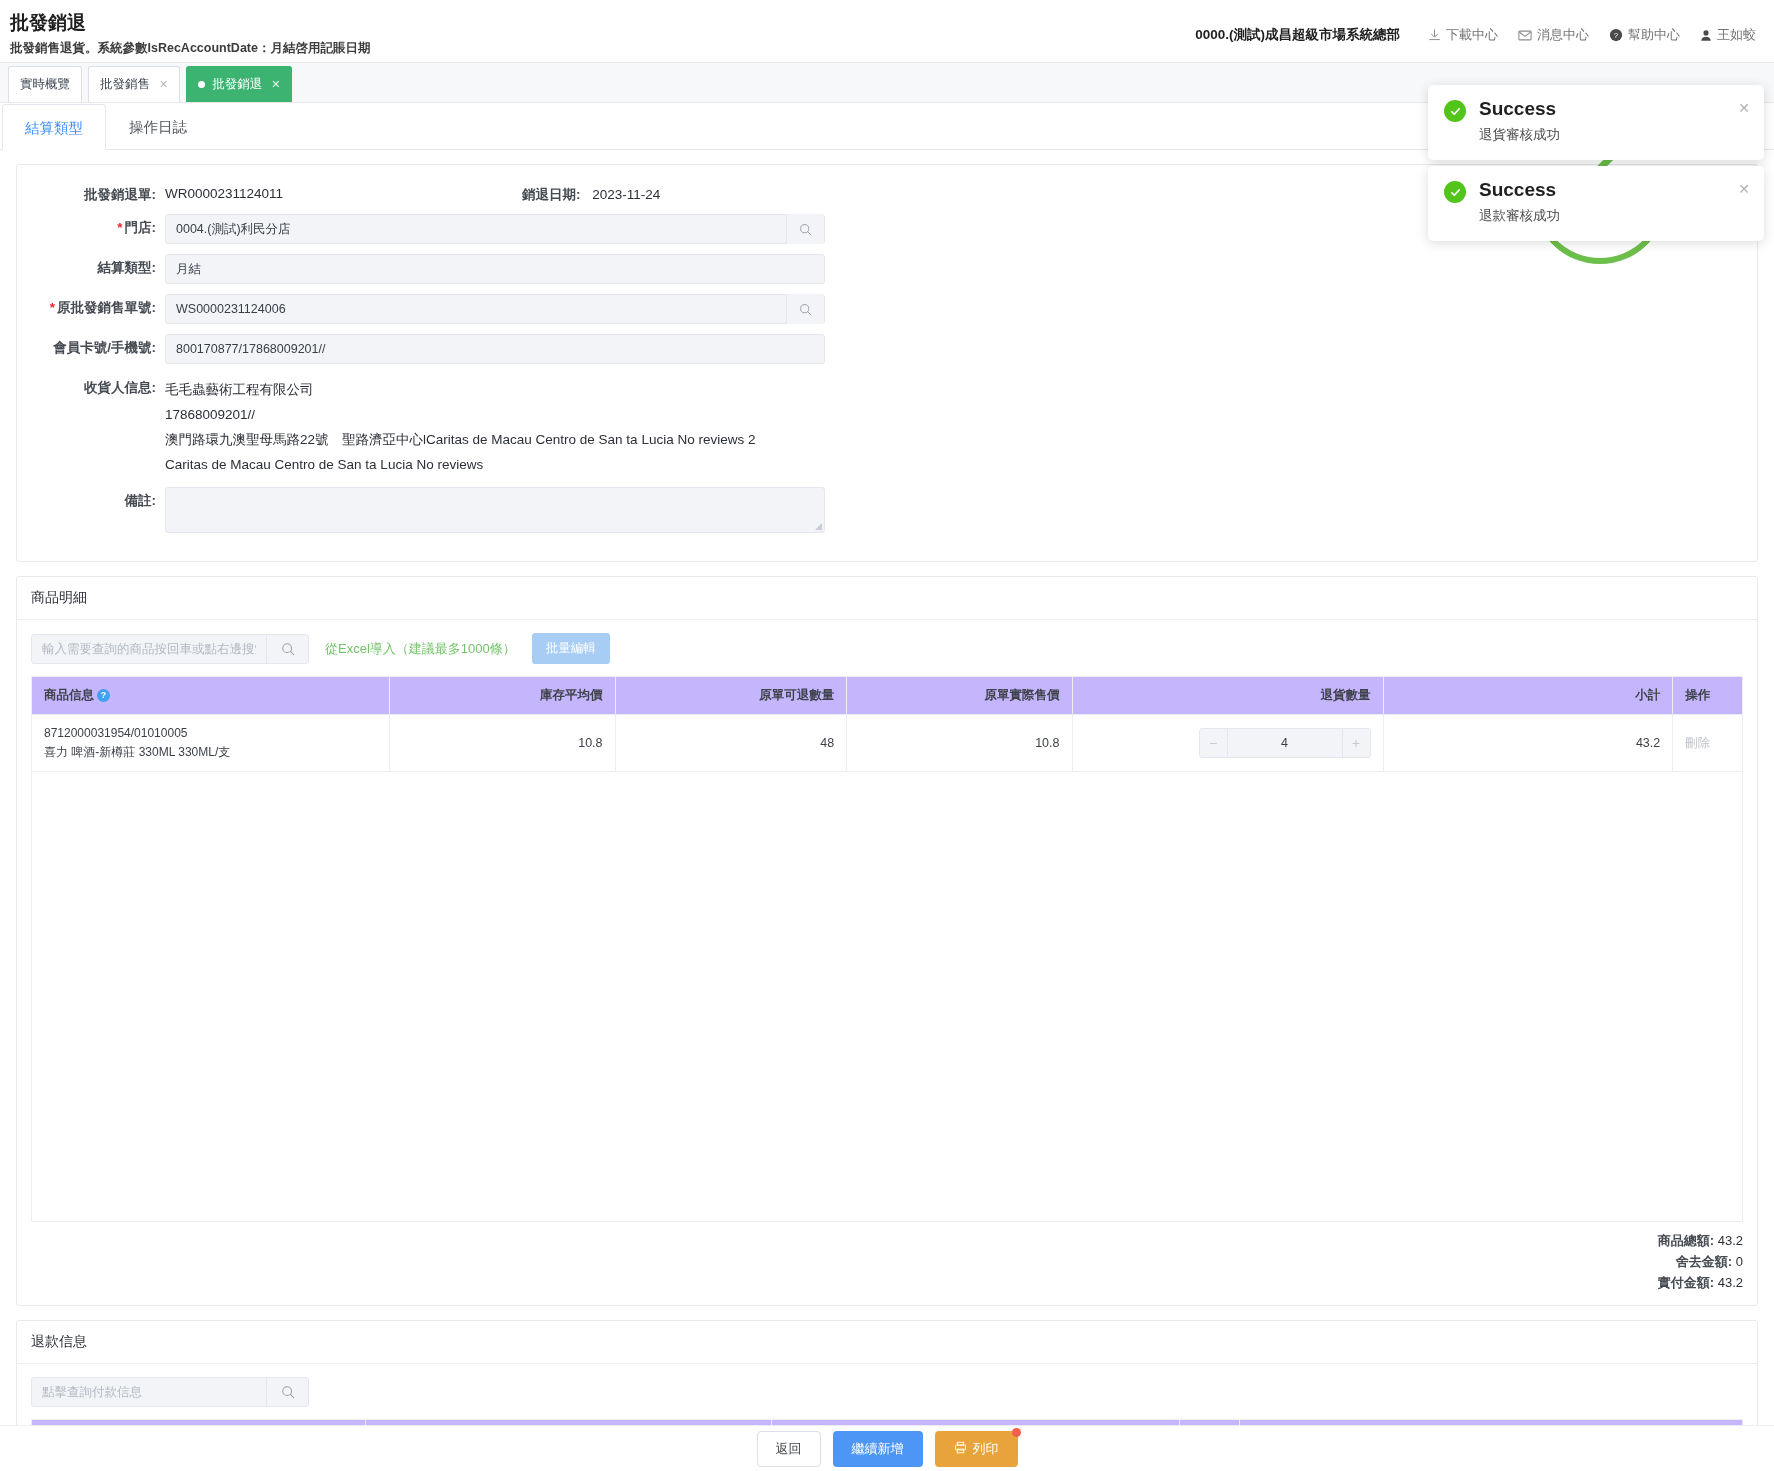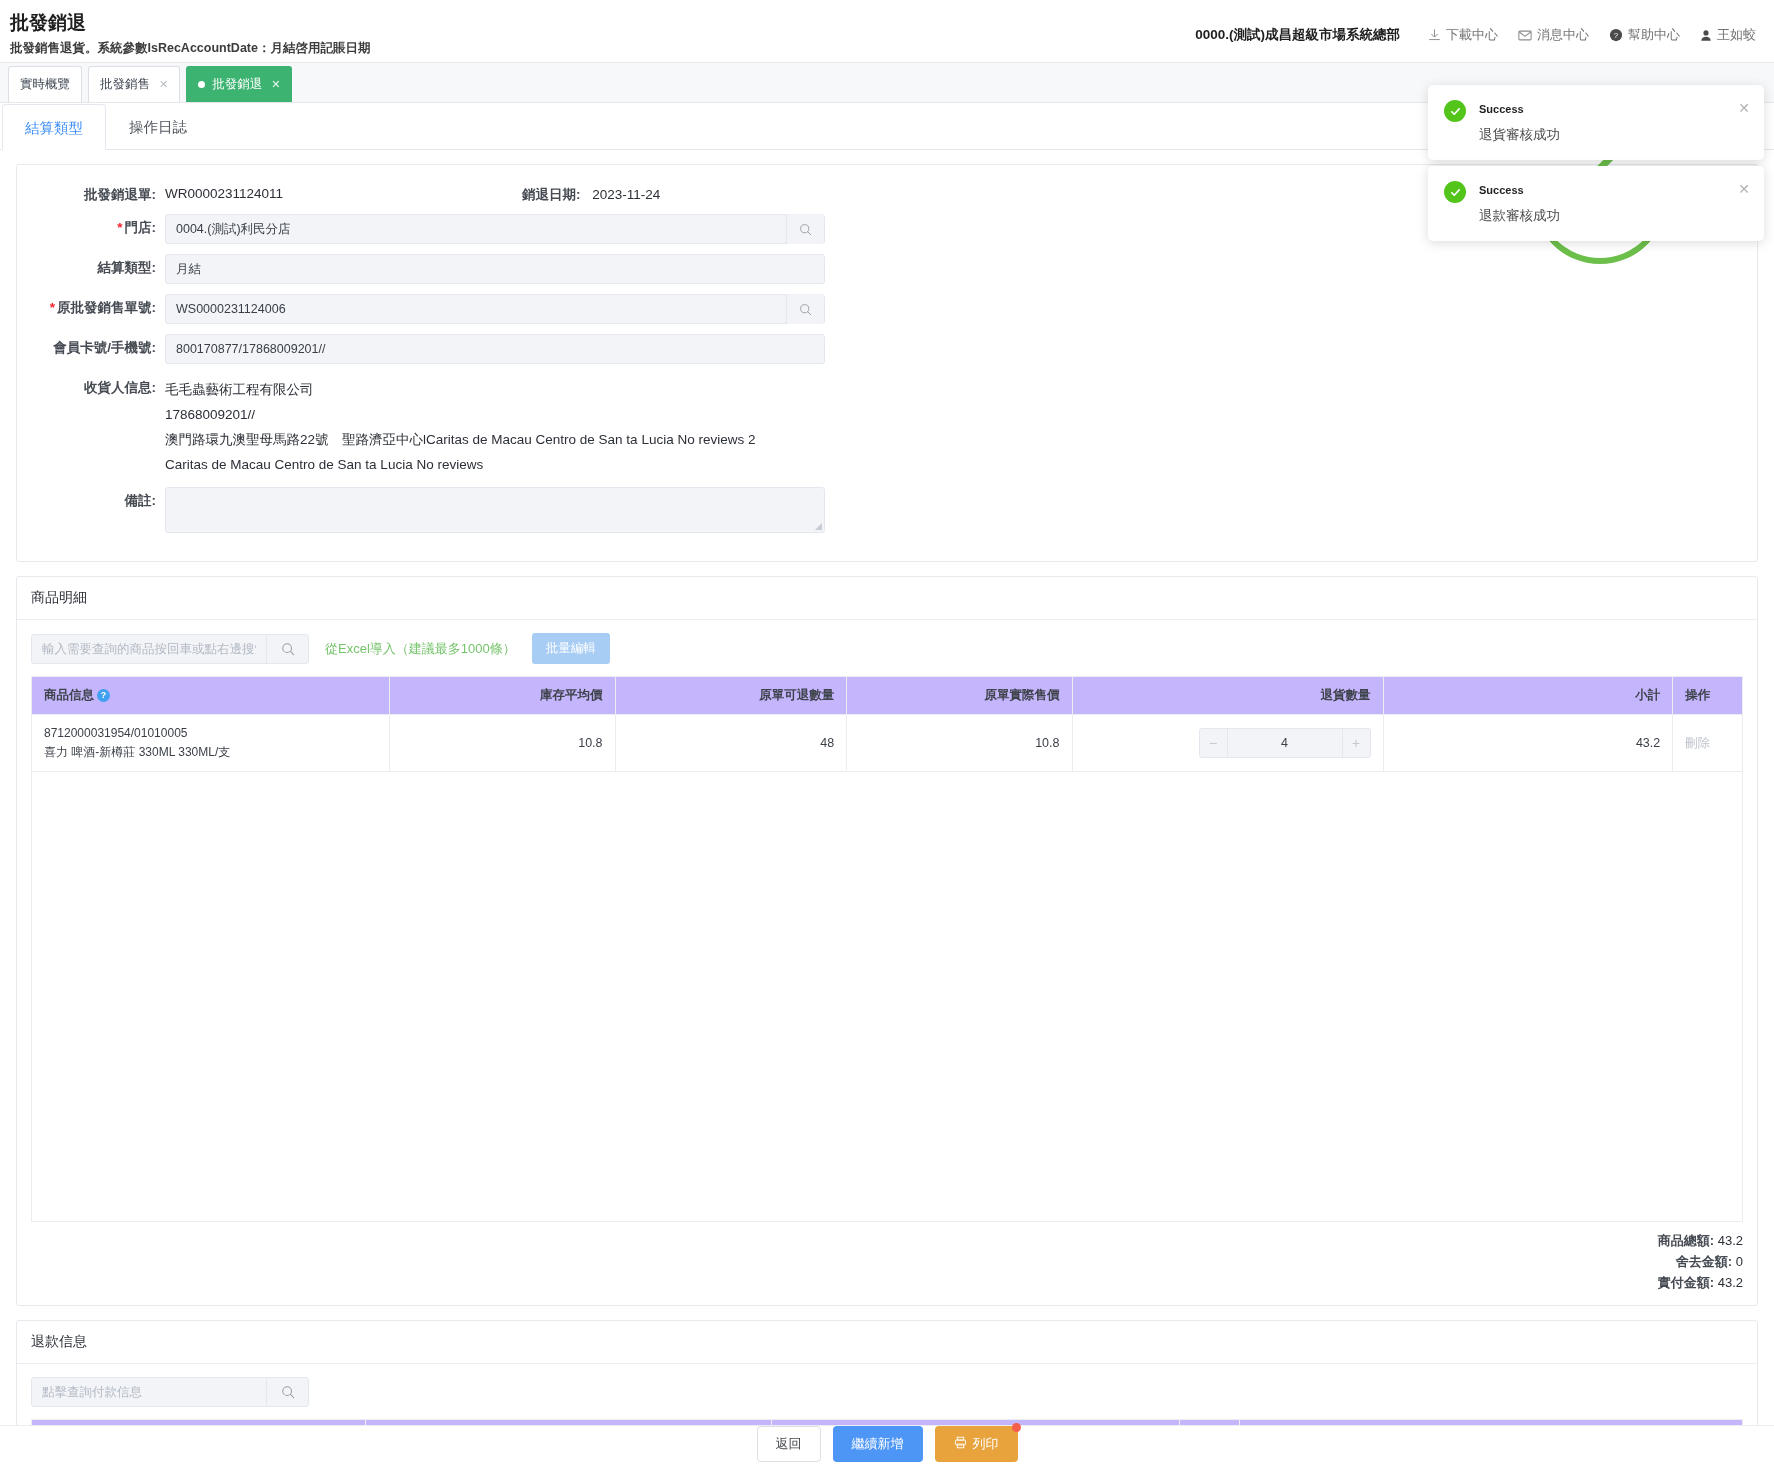--- a/index.html
+++ b/index.html
@@ -198,21 +198,21 @@
   .totals {
     text-align: right; padding: 8px 14px 12px 0;
     font-size: 13px; color: #2b2f36; line-height: 21px;
   }
   .totals .tlabel { font-weight: bold; color: #464b53; }
 
   
   .footer-bar {
     position: absolute; left: 0; right: 0; bottom: 0; height: 46px;
     background: #fff; border-top: 1px solid #ebedf1;
-    display: flex; align-items: flex-start; justify-content: center; gap: 12px;
+    display: flex; align-items: center; justify-content: center; gap: 12px;
   }
   .btn {
     font-size: 13px; padding: 8px 18px; border-radius: 4px;
     border: 1px solid transparent; cursor: pointer;
     font-family: "Liberation Sans", sans-serif;
   }
   .btn-default { background: #fff; border-color: #dcdfe6; color: #46494f; }
   .btn-primary { background: #4d96f5; color: #fff; }
   .btn-warn { background: #e8a33d; color: #fff; position: relative; display: flex; align-items: center; gap: 6px; }
   .btn-warn .badge {
@@ -240,21 +240,21 @@
     box-shadow: 0 2px 12px rgba(0,0,0,0.14);
     padding: 14px 16px 16px 16px;
     display: flex; gap: 13px; pointer-events: auto;
   }
   .toast.t1 { top: 85px; }
   .toast.t2 { top: 166px; }
   .toast .ico {
     width: 22px; height: 22px; border-radius: 50%; background: #52c41a;
     display: flex; align-items: center; justify-content: center; flex: none; margin-top: 1px;
   }
-  .toast .ttl { font-size: 11px; font-weight: bold; color: #1f1f1f; line-height: 20px; }
+  .toast .ttl { font-size: 19px; font-weight: bold; color: #1f1f1f; line-height: 20px; }
   .toast .msg { font-size: 13.5px; color: #4b4b4b; margin-top: 6px; line-height: 19px; }
   .toast .close {
     position: absolute; right: 14px; top: 16px;
     color: #b3b3b3; font-size: 14px; cursor: pointer; line-height: 1;
   }
 </style>
 </head>
 <body>
 
 <div class="page">

